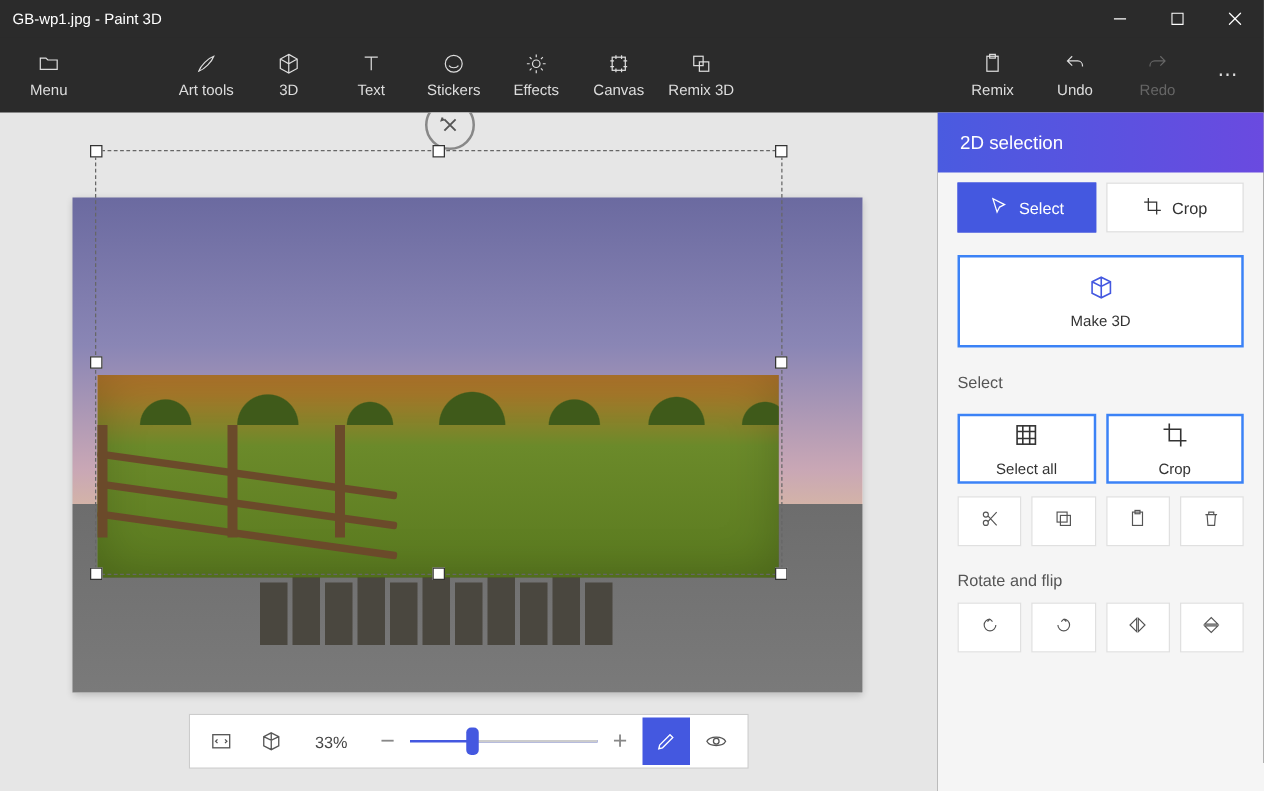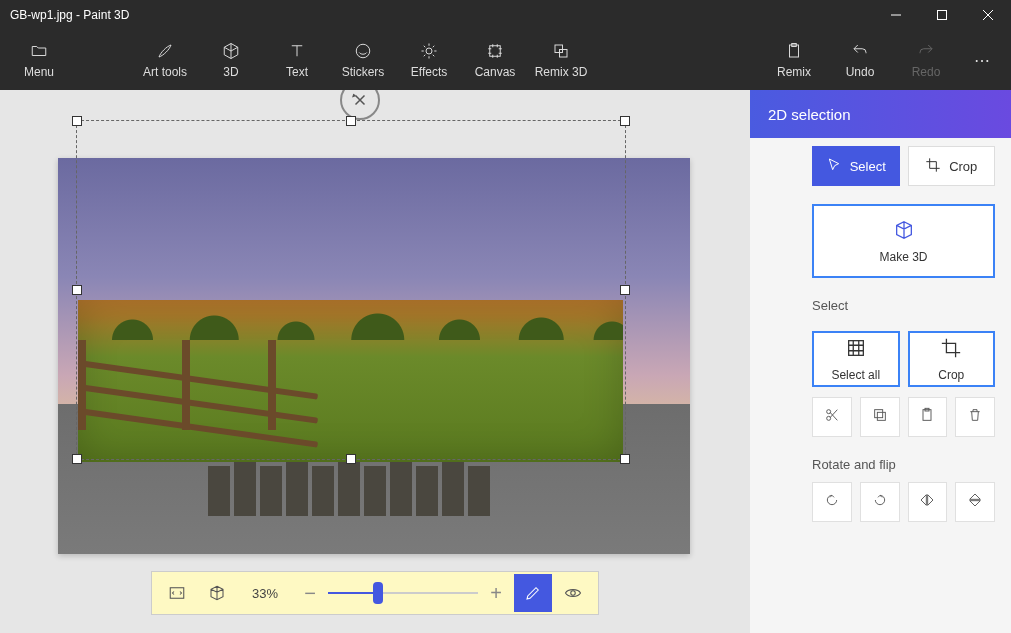--- a/index.html
+++ b/index.html
@@ -59,35 +59,35 @@
   .fence .post{position:absolute;width:8px;height:90px;background:#6b4a2a;top:0;}
 
   
   .sel { position: absolute; left: 76px; top: 30px; width: 550px; height: 340px; border: 1px dashed #666; }
   .hand { position: absolute; width: 10px; height: 10px; background: #fff; border: 1px solid #333; }
   .h-tl{left:-5px;top:-5px;} .h-tr{right:-5px;top:-5px;} .h-bl{left:-5px;bottom:-5px;} .h-br{right:-5px;bottom:-5px;}
   .h-t{left:50%;margin-left:-5px;top:-5px;} .h-b{left:50%;margin-left:-5px;bottom:-5px;}
   .h-l{top:50%;margin-top:-5px;left:-5px;} .h-r{top:50%;margin-top:-5px;right:-5px;}
 
   
-  .bottombar { position: absolute; left: 50%; transform: translateX(-50%); bottom: 18px; height: 44px; background: #fef9c3; border:1px solid #ccc; display:flex; align-items:center; padding:0 6px; gap:2px;}
+  .bottombar { position: absolute; left: 50%; transform: translateX(-50%); bottom: 18px; height: 44px; background: #ffffff; border:1px solid #ccc; display:flex; align-items:center; padding:0 6px; gap:2px;}
   .bb-btn { width: 38px; height: 38px; display:flex;align-items:center;justify-content:center; color:#555;}
   .bb-btn svg{width:18px;height:18px;stroke:currentColor;fill:none;stroke-width:1.4;}
   .bb-btn.active{ background:#4458e0; color:#fff;}
   .zoomtxt{ width:54px; text-align:center; font-size:13px; color:#444;}
   .sliderwrap{ width:150px; height:38px; display:flex; align-items:center; position:relative;}
   .track{height:2px;background:#4458e0;flex:1;position:relative;}
   .track::after{content:"";position:absolute;left:33%;right:0;top:0;height:2px;background:#ccc;}
   .thumb{position:absolute;left:33%;top:50%;width:10px;height:22px;background:#4458e0;border-radius:4px;transform:translate(-50%,-50%);}
   .pm{width:32px;height:38px;display:flex;align-items:center;justify-content:center;font-size:20px;color:#888;}
 
   
   .panel { width: 261px; background: #f5f5f5; display:flex; flex-direction:column; }
   .panel-head { height: 48px; background: linear-gradient(to right,#4a5be0,#6a4ae0); color:#fff; display:flex; align-items:center; padding-left:18px; font-size:15px;}
-  .panel-body{ flex:1; overflow-y:auto; padding-bottom:10px;margin-left:46px;}
+  .panel-body{ flex:1; overflow-y:auto; padding-bottom:10px;}
   .row { display:flex; gap:8px; padding: 8px 16px 0 16px;}
   .sel-btn { flex:1; height:40px; background:#fff; border:1px solid #ddd; display:flex; align-items:center; justify-content:center; gap:8px; font-size:13px; color:#333;}
   .sel-btn.primary{ background:#4458e0; color:#fff; border-color:#4458e0;}
   .sel-btn svg{width:16px;height:16px;stroke:currentColor;fill:none;stroke-width:1.5;}
   .card-row{display:flex;gap:8px;padding:18px 16px 0 16px;}
   .card{flex:1;height:74px;background:#fff;border:2px solid #3b82f6;display:flex;flex-direction:column;align-items:center;justify-content:center;gap:6px;font-size:12px;color:#333;}
   .card .cic{color:#4458e0;}
   .card svg{width:22px;height:22px;stroke:currentColor;fill:none;stroke-width:1.4;}
   .sect-label{padding:20px 16px 0 16px;font-size:13px;color:#555;}
   .small-row{display:flex;gap:8px;padding:10px 16px 0 16px;}

